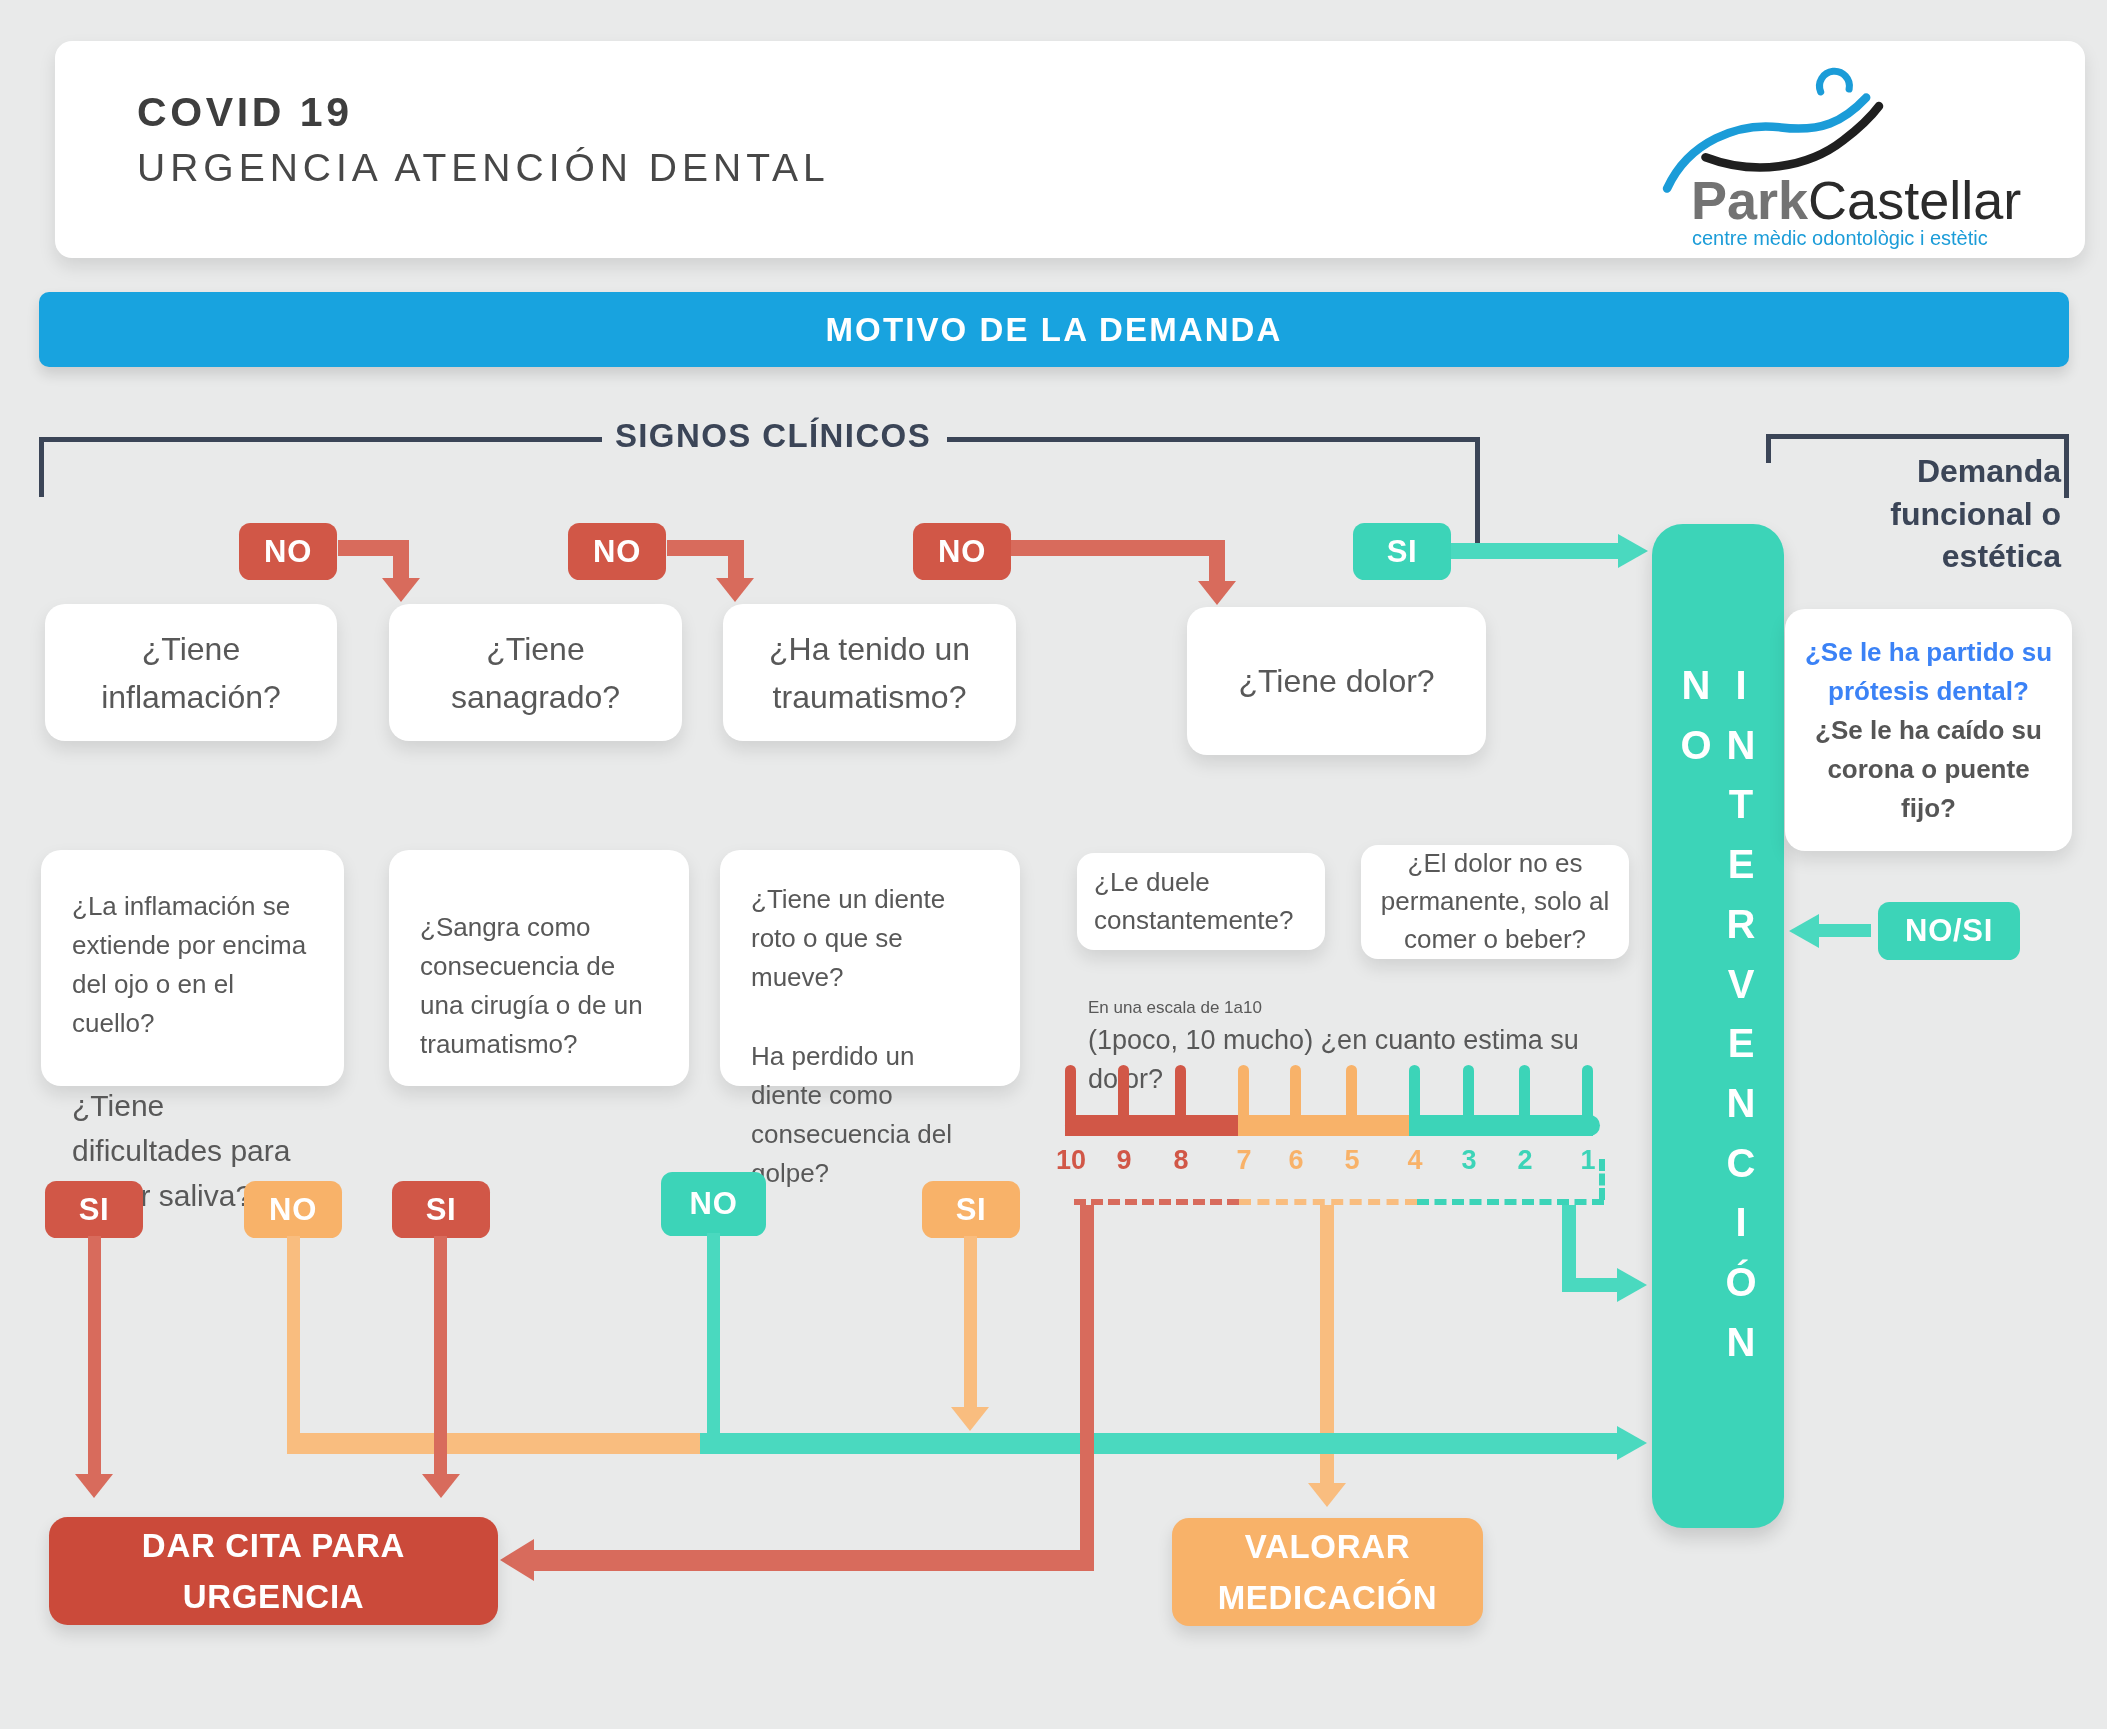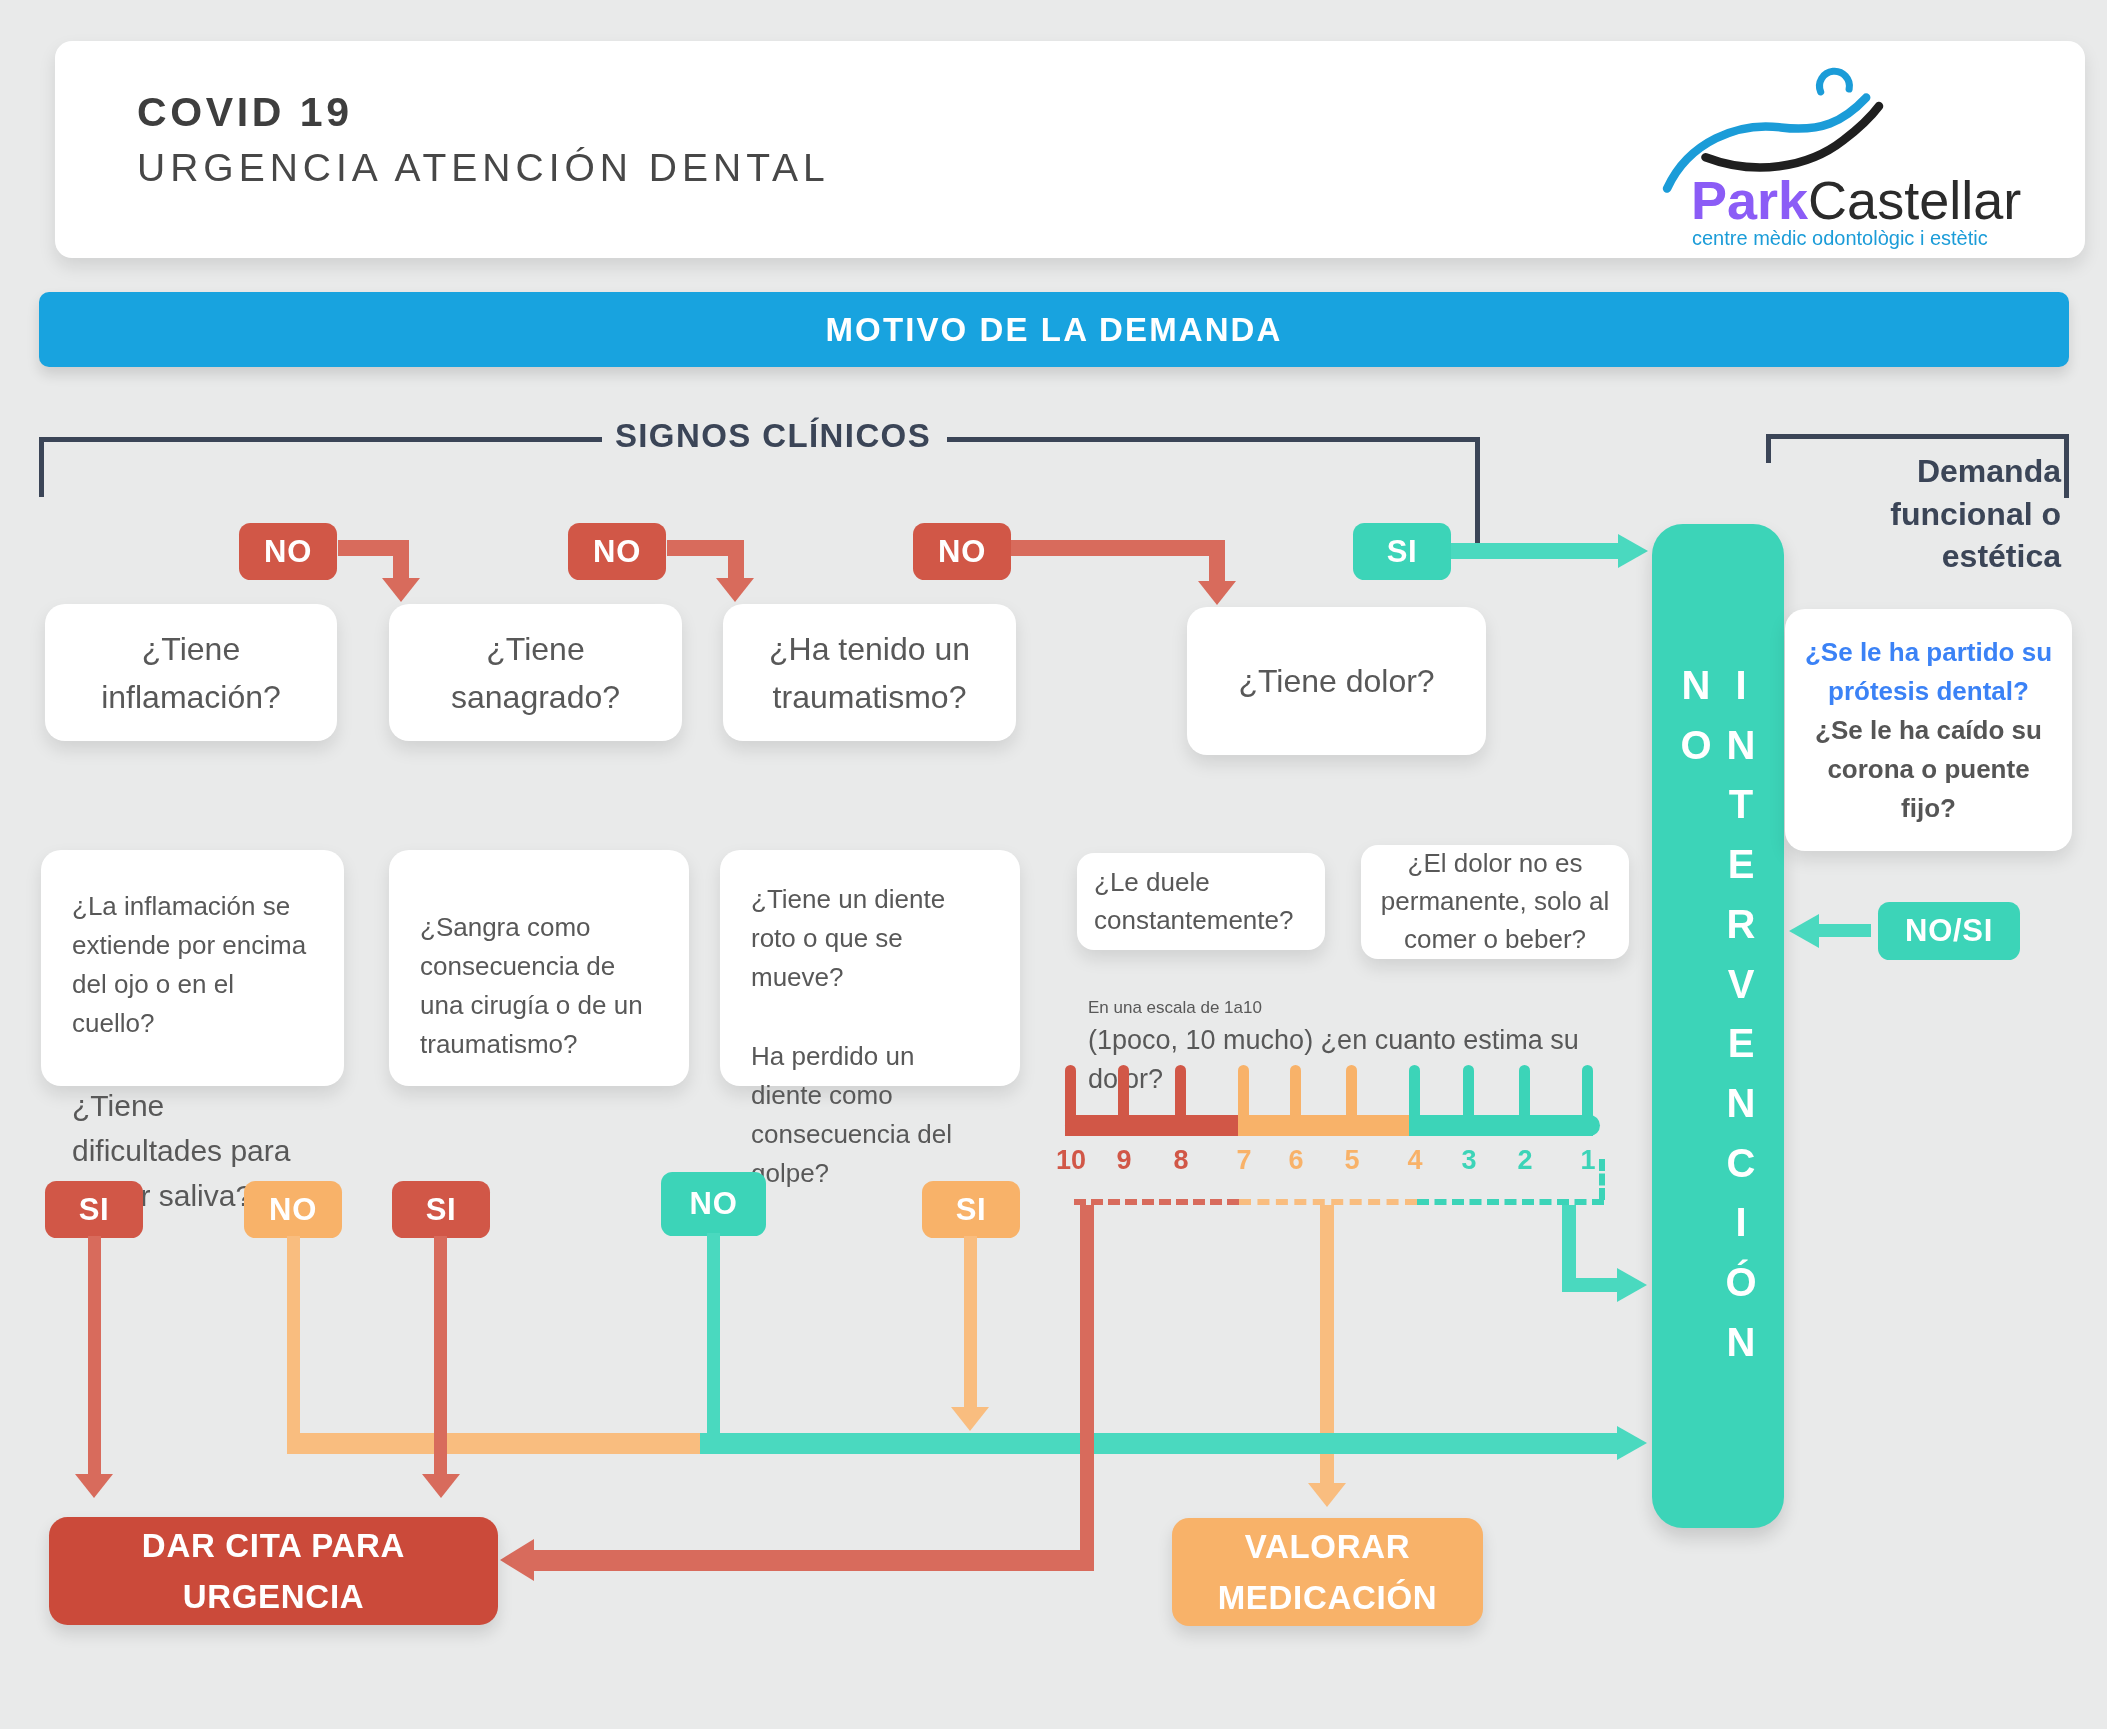--- a/index.html
+++ b/index.html
@@ -40,21 +40,21 @@
     <div class="abs" style="left:82px;top:48px;font-size:41px;font-weight:bold;letter-spacing:3.6px;color:#3e3e3e;">COVID 19</div>
     <div class="abs" style="left:82px;top:105px;font-size:39px;font-weight:400;letter-spacing:5px;color:#474747;">URGENCIA ATENCIÓN DENTAL</div>
 
     <div class="abs" style="left:1606px;top:21.4px;width:399px;height:192px;">
       <svg width="399" height="192" viewBox="0 0 560 270">
         <path d="M 8 178 C 38 112 108 84 168 92 C 224 99 256 84 288 50" stroke="#1b9cd8" stroke-width="12" fill="none" stroke-linecap="round"></path>
         <path d="M 62 134 C 130 160 205 150 256 110 C 278 93 294 78 306 62" stroke="#1f1f1f" stroke-width="12" fill="none" stroke-linecap="round"></path>
         <path d="M 224 42 A 21 21 0 1 1 264 38" stroke="#1b9cd8" stroke-width="10" fill="none" stroke-linecap="round"></path>
       </svg>
       <div class="abs" style="left:30px;top:107px;font-size:54px;white-space:nowrap;">
-        <span style="color:#8b5cf6;font-weight:bold;">Park</span><span style="color:#2b2b2b;font-weight:400;">Castellar</span>
+        <span style="color:#737373;font-weight:bold;">Park</span><span style="color:#2b2b2b;font-weight:400;">Castellar</span>
       </div>
       <div class="abs" style="left:31px;top:165px;font-size:20px;color:#1b9cd8;white-space:nowrap;">centre mèdic odontològic i estètic</div>
     </div>
   </div>
 
   <div class="abs" style="left:39px;top:292px;width:2030px;height:75px;background:#18a3df;border-radius:10px;
        display:flex;align-items:center;justify-content:center;color:#fff;font-weight:bold;font-size:33px;letter-spacing:2.1px;
        box-shadow:0 7.1px 13px rgba(0,0,0,0.12);">MOTIVO DE LA DEMANDA</div>
 
   <div class="bracket" style="left:39px;top:437px;width:563px;height:5px;"></div>

